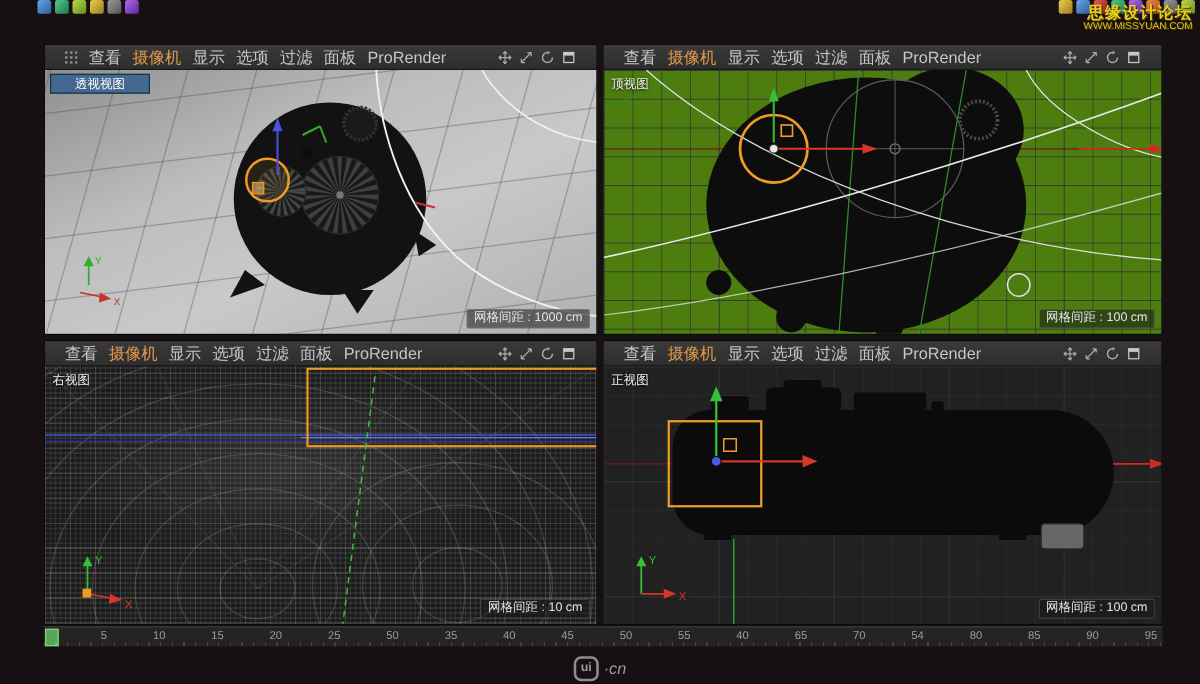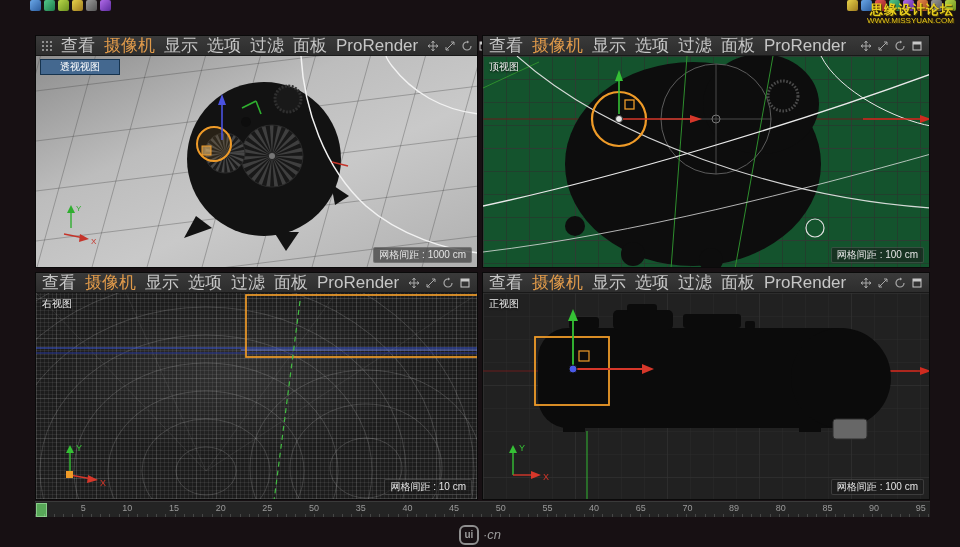--- a/index.html
+++ b/index.html
@@ -20,34 +20,34 @@
   .wm-title { font-size:13px; font-weight:bold; color:#e8cf1f; text-shadow:1px 1px 0 #4a3c00; letter-spacing:1px; }
   .wm-url { font-size:8px; color:#e6c619; text-shadow:1px 1px 0 #4a3c00; }
 
   
   .vp { position:absolute; background:#2a2a2a; border:1px solid #0a0a0a; }
   .vp-tl { left:35px;  top:35px;  width:443px; height:233px; }
   .vp-tr { left:482px; top:35px;  width:448px; height:233px; }
   .vp-bl { left:35px;  top:272px; width:443px; height:228px; }
   .vp-br { left:482px; top:272px; width:448px; height:228px; }
 
-  .vp-menubar { height:20px; display:flex; align-items:center; gap:9px; padding:0 6px;
+  .vp-menubar { height:20px; display:flex; align-items:center; gap:9px; padding:0 16px;
     background:linear-gradient(#3a3a3a,#2d2d2d); border-bottom:1px solid #191919;
-    font-size:17px; color:#c6c6c6; white-space:nowrap; }
+    font-size:13px; color:#c6c6c6; white-space:nowrap; }
   .mi { cursor:default; }
   .mi.cam { color:#e09a4a; }
   .mgrid { display:flex; align-items:center; }
   .vpc-group { margin-left:auto; display:flex; gap:5px; align-items:center; }
   .vpc { width:12px; height:12px; display:block; }
 
   .vp-canvas { position:absolute; left:0; right:0; top:20px; bottom:0; overflow:hidden; }
   .vp-canvas svg.scene { position:absolute; left:0; top:0; display:block; }
 
   .vp-canvas-tl { background:linear-gradient(155deg,#8e8e8e,#bdbdbd 35%,#c9c9c9 60%,#b0b0b0); }
-  .vp-canvas-tr { background:#14532d; }
+  .vp-canvas-tr { background:#4d7c0f; }
   .vp-canvas-br { background:#212121; }
   .vp-canvas-bl {
     background-color:#1c1c1c;
     background-image:
       radial-gradient(ellipse 60% 55% at 45% 40%, rgba(255,255,255,0.09), rgba(255,255,255,0) 70%),
       repeating-linear-gradient(0deg,  rgba(205,205,205,0.09) 0 1px, transparent 1px 4px),
       repeating-linear-gradient(90deg, rgba(205,205,205,0.09) 0 1px, transparent 1px 4px),
       repeating-linear-gradient(0deg,  rgba(225,225,225,0.10) 0 1px, transparent 1px 20px),
       repeating-linear-gradient(90deg, rgba(225,225,225,0.10) 0 1px, transparent 1px 20px);
   }
@@ -441,21 +441,21 @@
       <span>25</span>
       <span>50</span>
       <span>35</span>
       <span>40</span>
       <span>45</span>
       <span>50</span>
       <span>55</span>
       <span>40</span>
       <span>65</span>
       <span>70</span>
-      <span>89</span>
+      <span>54</span>
       <span>80</span>
       <span>85</span>
       <span>90</span>
       <span>95</span>
     </div>
   </div>
 
   <div class="footer">
     <span class="logo-box">ui</span>
     <span class="logo-suffix">·cn</span>

